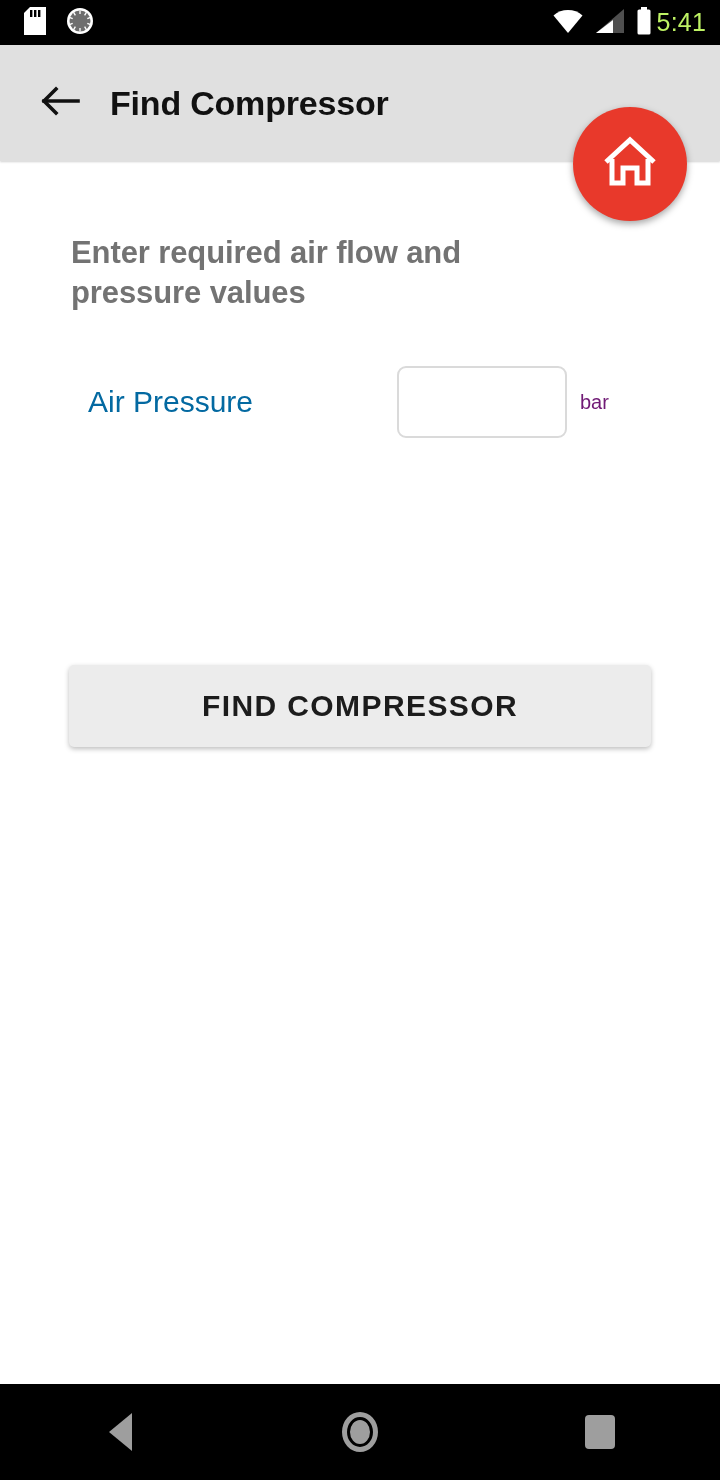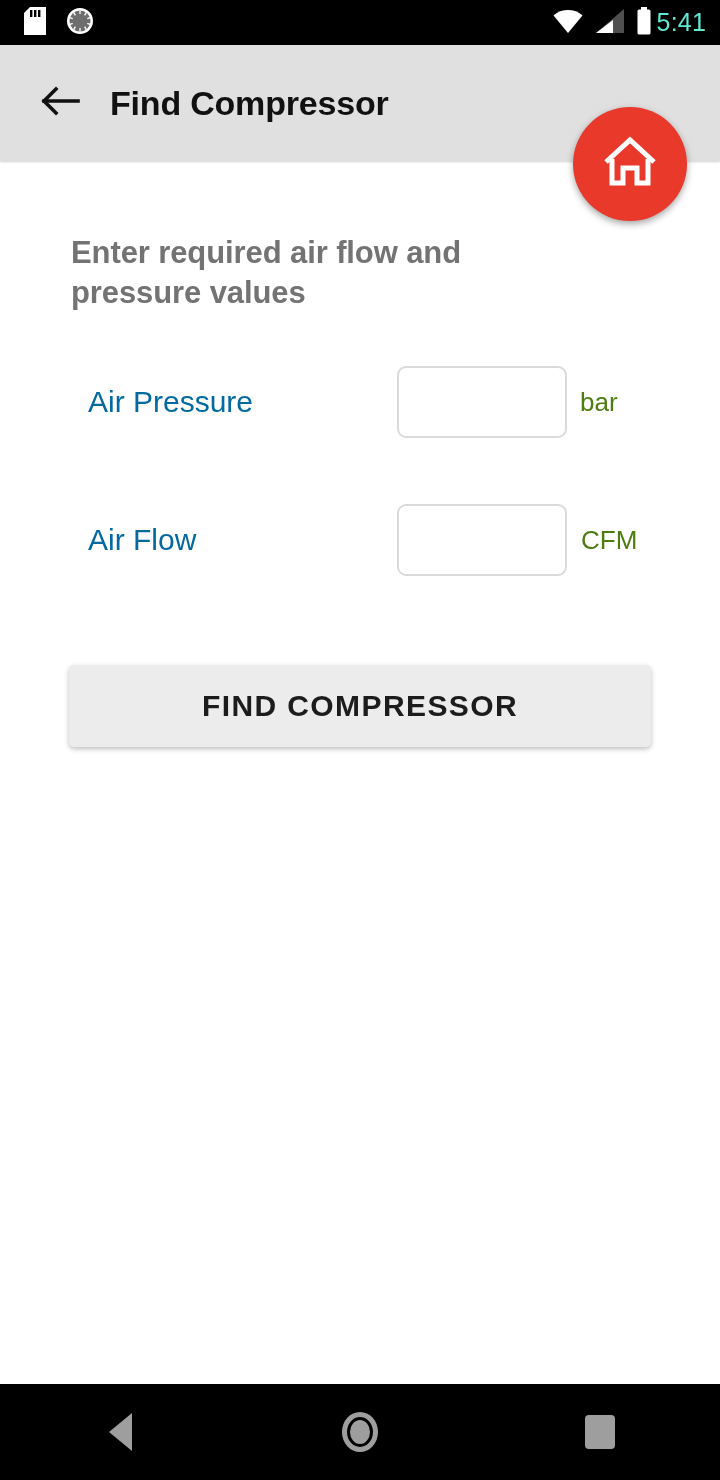--- a/index.html
+++ b/index.html
@@ -31,21 +31,21 @@
     align-items: center;
     gap: 20px;
   }
   .status-right {
     margin-left: auto;
     display: flex;
     align-items: center;
     gap: 11px;
   }
   .status-time {
-    color: #5eead4;
+    color: #bef264;
     font-size: 25px;
     letter-spacing: 0.2px;
     margin-left: 5px;
     line-height: 1;
   }
 
   
   .app-bar {
     position: absolute;
     left: 0; top: 45px;
@@ -136,22 +136,22 @@
     background: #ffffff;
     outline: none;
     font-family: "Liberation Sans", sans-serif;
     font-size: 28px;
     color: #222222;
     padding: 0 12px;
   }
   .field-unit {
     position: absolute;
     left: 580px;
-    font-size: 26px;
-    color: #4d7c0f;
+    font-size: 20px;
+    color: #701a75;
     white-space: nowrap;
   }
   .row-flow .field-unit { left: 581px; }
 
   .primary-button {
     position: absolute;
     left: 69px; top: 504px;
     width: 582px; height: 82px;
     background: #ececec;
     border: none;
@@ -289,25 +289,20 @@
 <div class="content">
 
   <div class="heading">Enter required air flow and pressure values</div>
 
   <div class="field-row row-pressure">
     <span class="field-label">Air Pressure</span>
     <input class="field-input" type="text" value="" placeholder="" style="">
     <span class="field-unit">bar</span>
   </div>
 
-  <div class="field-row row-flow">
-    <span class="field-label">Air Flow</span>
-    <input class="field-input" type="text" value="" placeholder="" style="">
-    <span class="field-unit">CFM</span>
-  </div>
 
   <button class="primary-button">FIND COMPRESSOR</button>
 </div>
 
 <div class="nav-bar">
   <div class="nav-btn">
     <span class="nav-back-tri"></span>
   </div>
   <div class="nav-btn">
     <span class="nav-home-ring"></span>

